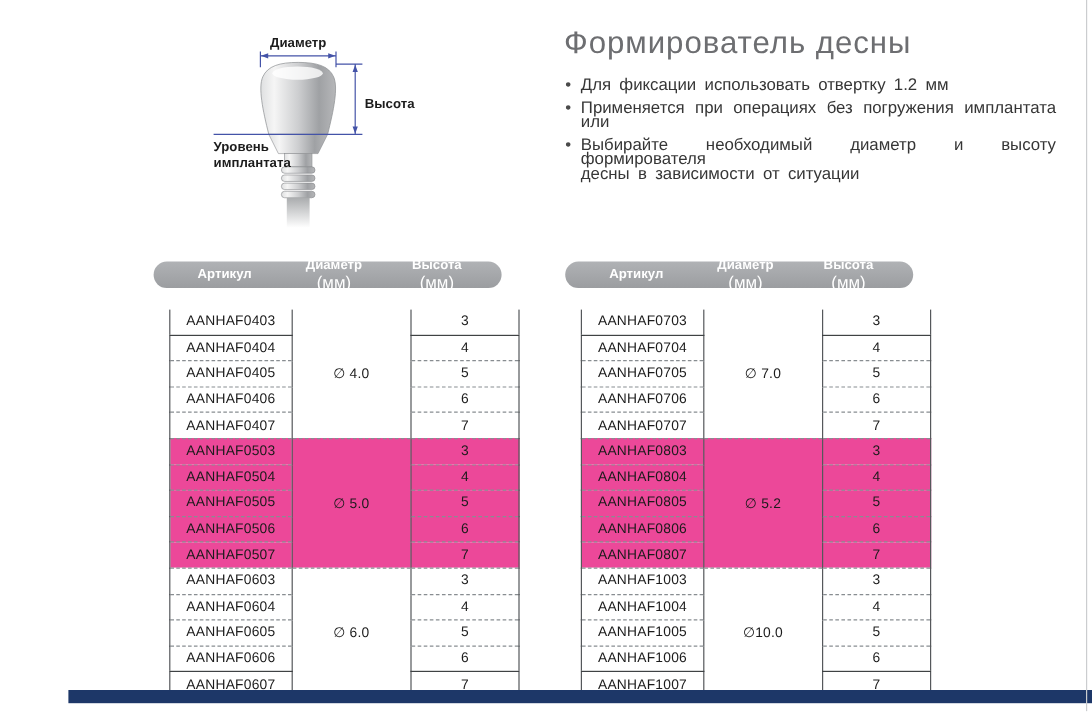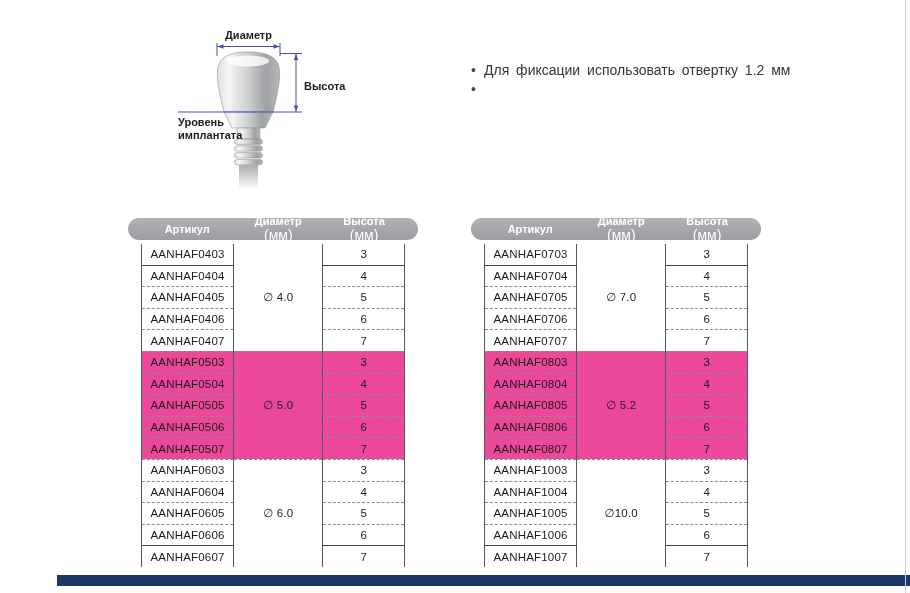--- a/index.html
+++ b/index.html
@@ -32,31 +32,31 @@
   .dim-label { font-family:"Liberation Sans",sans-serif; font-size:11px; font-weight:700; fill:#1c1c1c; }
 
   
   .catalog-table { position:absolute; top:218px; width:290px; }
   #table-left  { left:128px; }
   #table-right { left:471px; }
   .thead {
     height:22px; border-radius:11px;
     background:linear-gradient(#b0b2b5,#9b9da0);
     display:flex; align-items:center; padding:0 13px; box-sizing:border-box;
-    margin-bottom:4px;
+    margin-bottom:18px;
   }
   .th { text-align:center; color:#ffffff; font-weight:700; line-height:1; }
   .th .hl { display:block; font-size:11px; }
   .th .unit { display:block; font-size:14px; margin-top:1px; font-weight:400; }
   .th.c-article { width:35%; }
   .th.c-diameter { width:34%; }
   .th.c-height { width:31%; }
 
   table.body-table {
-    width:264px; margin:0 13px; border-collapse:collapse; table-layout:fixed;
+    width:292px; margin:0 13px; border-collapse:collapse; table-layout:fixed;
     border-left:1px solid #55585b; border-right:1px solid #55585b;
   }
   col.c-article { width:35%; } col.c-diameter { width:34%; } col.c-height { width:31%; }
   td {
     height:20.6px; padding:0; text-align:center; vertical-align:middle;
     font-size:11.5px; color:#1b1b1b; letter-spacing:0.2px;
   }
   td.article { border-right:1px solid #55585b; border-bottom:1px dashed #888d91; }
   td.height  { border-left:1px solid #55585b;  border-bottom:1px dashed #888d91; }
   td.diameter { border-bottom:1px dashed #888d91; font-weight:400; }
@@ -115,26 +115,32 @@
         <path d="M 173.8 48 L 176 42 L 178.2 48 Z M 173.8 93.5 L 176 99.5 L 178.2 93.5 Z" fill="#4453a8" stroke="none"></path>
       </g>
       <text class="dim-label" x="184" y="78" text-anchor="start">Высота</text>
 
       <path d="M 58 100 H 182" stroke="#4453a8" stroke-width="1" fill="none"></path>
       <text class="dim-label" x="58" y="114" text-anchor="start">Уровень</text>
       <text class="dim-label" x="58" y="127" text-anchor="start">имплантата</text>
     </svg>
   </div>
 
+  <h1 class="title" style="color: rgb(109, 110, 113);">Формирователь десны</h1>
 
   <ul class="bullets" id="bullets">
       <li>
         <div class="line">Для фиксации использовать отвертку 1.2 мм</div>
       </li>
       <li>
+        <div class="line just">Применяется при операциях без погружения имплантата или</div>
+      </li>
+      <li>
+        <div class="line just">Выбирайте необходимый диаметр и высоту формирователя</div>
+        <div class="line">десны в зависимости от ситуации</div>
       </li>
     </ul>
 
   <div class="catalog-table" id="table-left">
     <div class="thead">
       <div class="th c-article">
         <span class="hl">Артикул</span>
       </div>
       <div class="th c-diameter">
         <span class="hl">Диаметр</span>

